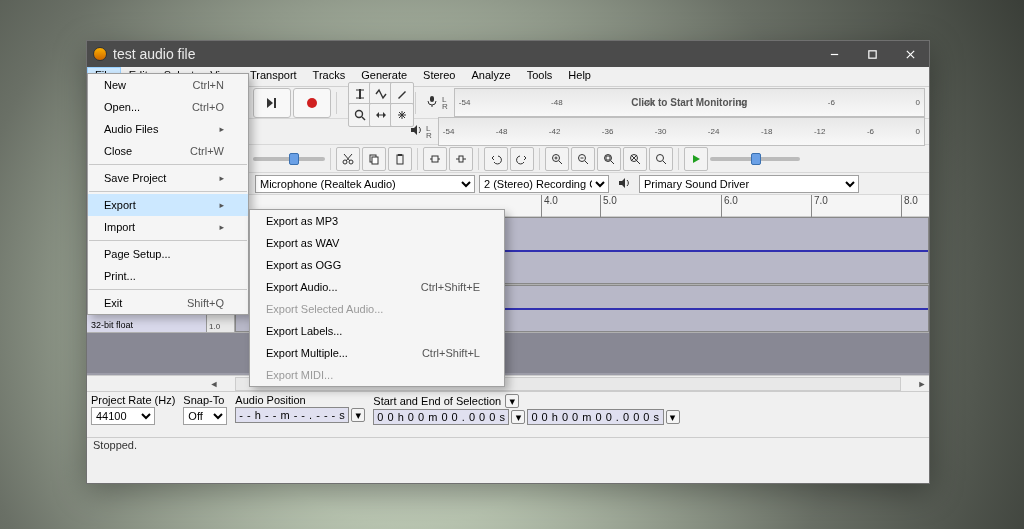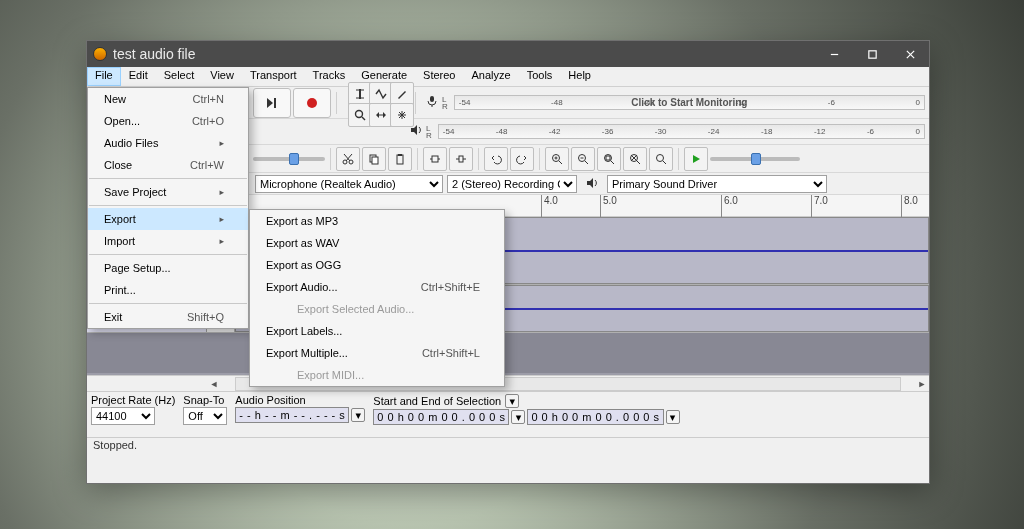--- a/index.html
+++ b/index.html
@@ -11,21 +11,21 @@
   .titlebar .ctl { width:38px; height:26px; display:flex; align-items:center; justify-content:center; color:#fff; }
   .titlebar .ctl svg { width:11px; height:11px; stroke:#fff; stroke-width:1.3; fill:none; }
   .menubar { height:20px; background:#f0f0f0; display:flex; font-size:11px; border-bottom:1px solid #d0d0d0; }
   .menubar .mitem { padding:2px 8px; }
   .menubar .mitem.active { background:#cce8ff; border:1px solid #99d1ff; padding:1px 7px; }
   .toolrow { height:32px; display:flex; align-items:center; border-bottom:1px solid #d8d8d8; padding-left:4px; gap:2px; position:relative; }
   .toolrow2 { height:28px; display:flex; align-items:center; border-bottom:1px solid #d8d8d8; padding-left:4px; gap:2px; position:relative; }
   .btn { width:24px; height:24px; background:#f3f3f3; border:1px solid #bfbfbf; border-radius:2px; display:flex; align-items:center; justify-content:center; }
   .btnbig { width:38px; height:30px; background:#f8f8f8; border:1px solid #bfbfbf; border-radius:3px; display:flex; align-items:center; justify-content:center; }
   .sep { width:1px; height:22px; background:#cfcfcf; margin:0 3px; }
-  .meter { height:15px; flex:1; background:linear-gradient(#e8e8e8,#f8f8f8); border:1px solid #bfbfbf; position:relative; font-size:8px; color:#555; overflow:hidden;padding-left:44px;}
+  .meter { height:29px; flex:1; background:linear-gradient(#e8e8e8,#f8f8f8); border:1px solid #bfbfbf; position:relative; font-size:8px; color:#555; overflow:hidden;padding-left:44px;}
   .meter .ticks { position:absolute; inset:0; display:flex; justify-content:space-between; padding:0 4px; align-items:center;}
   .meter .click { position:absolute; inset:0; display:flex; align-items:center; justify-content:center; font-size:10px; color:#555;font-weight:bold;}
   .deviceRow { height:22px; display:flex; align-items:center; font-size:11px; border-bottom:1px solid #d8d8d8; padding-left:4px; gap:4px;}
   .deviceRow select, .combo { font-size:11px; height:18px; border:1px solid #a0a0a0; background:#fff;}
   .timeline { height:22px; background:#f5f5f5; border-bottom:1px solid #ccc; position:relative; font-size:10px; color:#444;}
   .timeline .tick { position:absolute; top:0; height:22px; border-left:1px solid #888; padding-left:2px;}
   .trackrow { height:68px; display:flex; border-bottom:1px solid #b0b0b0; }
   .trackhead { width:120px; background:#d8d8ea; border-right:1px solid #999; font-size:9px; padding:2px 4px; display:flex; flex-direction:column; gap:1px;}
   .trackwave { flex:1; background:#b8b8c8; border:1px solid #888; position:relative; overflow:hidden;}
   .trackwave .mid { position:absolute; top:50%; left:0; right:0; height:1px; background:#4040c0;}
@@ -35,21 +35,21 @@
   .scrollrow .track { flex:1; height:14px; background:#e8e8e8; border:1px solid #ccc; margin:0 14px; position:relative;}
   .scrollrow .arrow { width:14px; height:14px; display:flex; align-items:center; justify-content:center; font-size:9px; color:#555;}
   .bottombar { height:46px; display:flex; align-items:flex-start; font-size:11px; padding:2px 4px; gap:8px; border-top:1px solid #ccc; background:#f0f0f0;}
   .bbcol { display:flex; flex-direction:column; gap:1px;}
   .timebox { background:#e0e0f0; border:1px solid #888; padding:1px 3px; font-size:11px; letter-spacing:0.5px;}
   .status { height:18px; border-top:1px solid #ccc; font-size:11px; padding:1px 6px; color:#333;}
   
   .dropdown { position:absolute; background:#f5f5f5; border:1px solid #a0a0a0; box-shadow:4px 4px 8px rgba(0,0,0,0.25); font-size:11px; z-index:50; }
   .dropdown .ditem { height:22px; display:flex; align-items:center; padding:0 24px 0 16px; white-space:nowrap; justify-content:space-between; gap:24px;}
   .dropdown .ditem.hover { background:#cce8ff; }
-  .dropdown .ditem.dis { color:#9a9a9a;margin-left:31px; }
+  .dropdown .ditem.dis { color:#9a9a9a; }
   .dropdown .dsep { height:1px; background:#c8c8c8; margin:2px 1px;}
   .submark { font-size:9px; color:#555; }
   .slider { width:72px; height:4px; background:#bbb; position:relative; border-radius:2px;}
   .slider .knob { position:absolute; top:-4px; width:10px; height:12px; background:#6aa0e6; border:1px solid #3a70b0; border-radius:2px;}
   .icongrid { display:grid; grid-template-columns:repeat(3,20px); grid-auto-rows:20px; gap:1px; }
   .sbtn { width:14px; height:14px; border:1px solid #888; border-radius:2px; background:#f4f4f4; display:flex; align-items:center; justify-content:center; }
 </style>
 </head>
 <body>
 
@@ -285,21 +285,21 @@
           <polygon points="3,2 10,6 3,10" fill="#20a020"></polygon>
         </svg>
       </div>
     <div class="slider" style="width:90px;">
         <div class="knob" style="left:45%"></div>
       </div>
   </div>
 
   <div class="deviceRow">
     <div style="width:160px"></div>
-    <select class="combo" style="width:188px"><option>Microphone (Realtek Audio)</option></select>
+    <select class="combo" style="width:220px"><option>Microphone (Realtek Audio)</option></select>
     <select class="combo" style="width:130px"><option>2 (Stereo) Recording Cha</option></select>
     <div style="margin:0 4px"><svg width="14" height="14">
           <polygon points="2,5 5,5 8,2 8,12 5,9 2,9" fill="#333"></polygon>
           <path d="M10 4a4 4 0 0 1 0 6" stroke="#333" fill="none"></path>
         </svg></div>
     <select class="combo" style="width:220px"><option>Primary Sound Driver</option></select>
   </div>
 
   <div class="timeline">
     <div class="tick" style="left:454px">4.0</div>
@@ -367,21 +367,21 @@
         <span class="timebox">0 0 h 0 0 m 0 0 . 0 0 0 s</span>
         <span class="sbtn">▾</span>
         <span class="timebox">0 0 h 0 0 m 0 0 . 0 0 0 s</span>
         <span class="sbtn">▾</span>
       </div>
     </div>
   </div>
 
   <div class="status"><span>Stopped.</span></div>
 
-  <div class="dropdown" id="fileMenu" style="left:0px; top:46px; width:162px;">
+  <div class="dropdown" id="fileMenu" style="left:0px; top:32px; width:162px;">
       <div class="ditem">
         <span>New</span>
         <span style="color: rgb(85, 85, 85);">Ctrl+N</span>
       </div>
       <div class="ditem">
         <span>Open...</span>
         <span style="color: rgb(85, 85, 85);">Ctrl+O</span>
       </div>
       <div class="ditem">
         <span>Audio Files</span>

